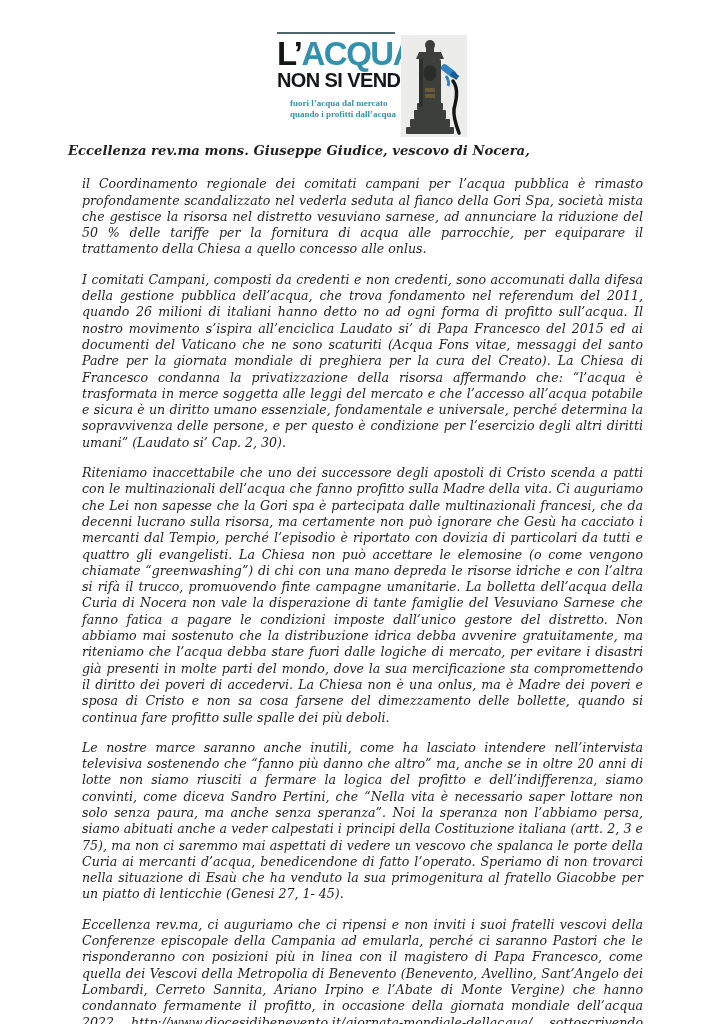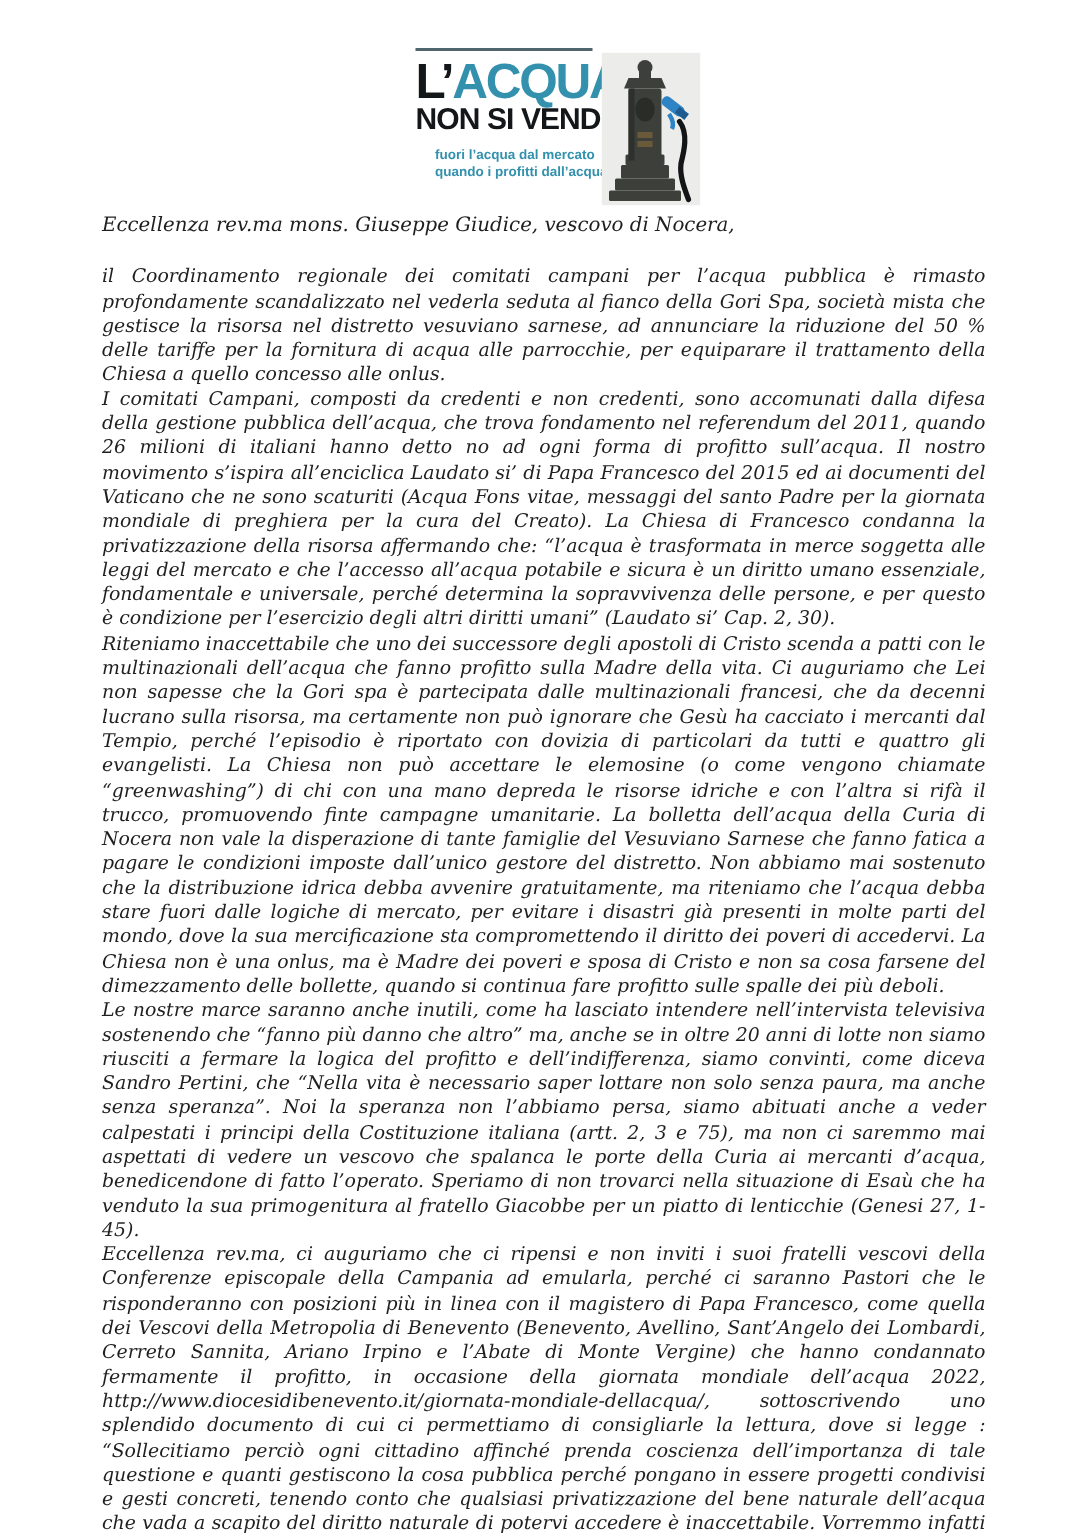--- a/index.html
+++ b/index.html
@@ -9,29 +9,29 @@
 
   
   .logo{position:absolute;top:32px;left:277px;display:flex;align-items:flex-start;}
   .logo-text{display:flex;flex-direction:column;width:122px;}
   .logo-topline{width:118px;height:2px;background:#51656e;margin-bottom:5px;}
   .logo-title{font-family:"Liberation Sans",sans-serif;font-weight:800;
               font-size:33px;line-height:30px;letter-spacing:-1.5px;color:#14171a;white-space:nowrap;}
   .logo-title .accent{color:#3391ad;}
   .logo-subtitle{font-family:"Liberation Sans",sans-serif;font-weight:800;
                  font-size:20px;line-height:23px;letter-spacing:-0.6px;color:#14171a;white-space:nowrap;}
-  .logo-taglines{margin:6px 0 0 13px;font-family:Liberation Sans, sans-serif;
+  .logo-taglines{margin:6px 0 0 13px;font-family:Liberation Serif, serif;
                  font-weight:700;font-size:9px;line-height:10.5px;color:#3391ad;white-space:nowrap;}
   .fountain{margin-left:2px;margin-top:3px;display:block;}
 
   
   .letter{position:absolute;left:68px;top:143px;width:589px;
           font-style:italic;font-size:12.6px;line-height:16.3px;text-align:justify;}
-  .salutation{font-weight:normal;font-size:13.2px;margin:0 0 17px 0;text-align:left;}
-  .paragraphs p{margin:0;padding:0;font-style:italic;}
+  .salutation{font-weight:bold;font-size:13.2px;margin:0 0 17px 0;text-align:left;}
+  .paragraphs p{margin:14px;padding:0;font-style:italic;}
 </style>
 </head>
 <body>
 
 <div class="page">
 
   <div class="logo">
     <div class="logo-text">
       <div class="logo-topline"></div>
       <div class="logo-title"><span>L’</span><span class="accent">ACQUA</span></div>

